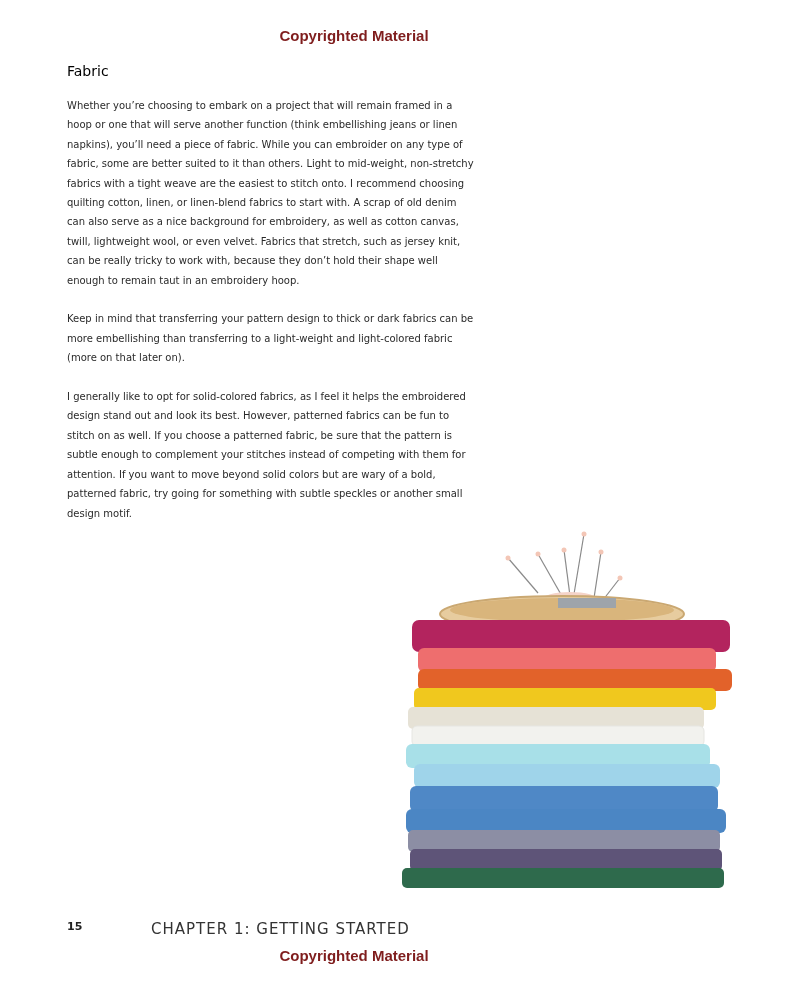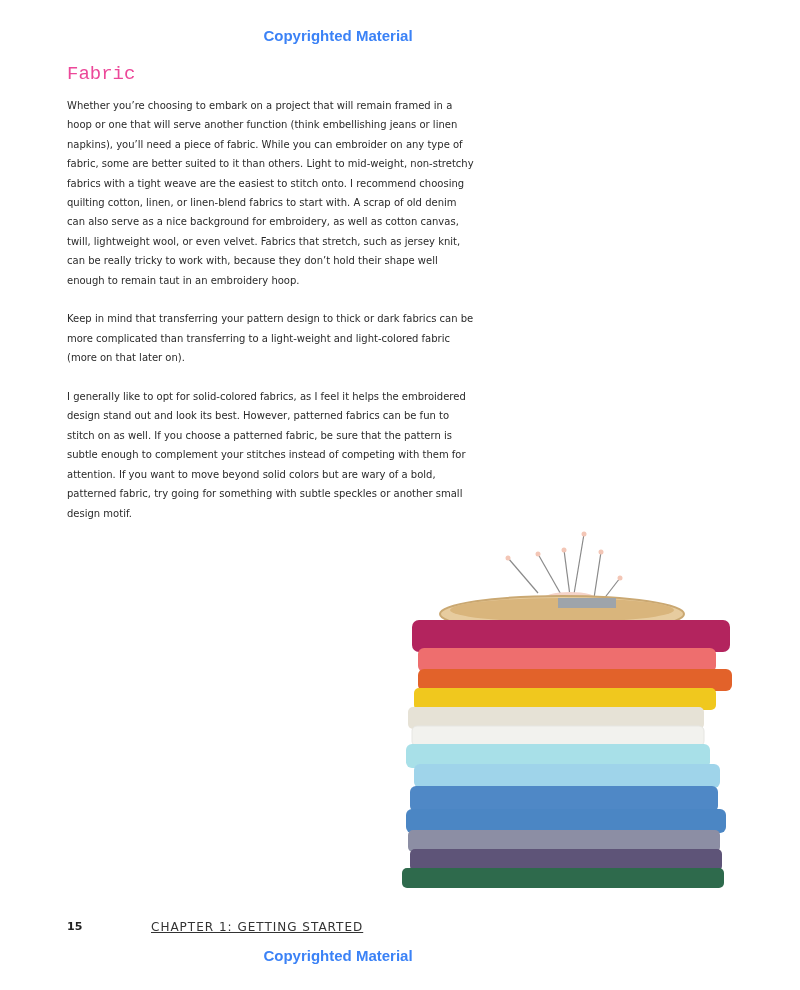--- a/index.html
+++ b/index.html
@@ -1,36 +1,36 @@
 <!DOCTYPE html>
 <html><head>
 <meta charset="utf-8">
 <style>
   html, body { margin: 0; padding: 0; background: #ffffff; }
   body { width: 800px; height: 990px; position: relative; overflow: hidden; font-family: "DejaVu Sans", sans-serif; color: #222; }
-  .watermark { position: absolute; left: 0; width: 676px; text-align: center; font-family: "Liberation Sans", sans-serif; font-weight: bold; font-size: 15px; color: #3b82f6; }
+  .watermark { position: absolute; left: 16px; width: 676px; text-align: center; font-family: "Liberation Sans", sans-serif; font-weight: bold; font-size: 15px; color: #7f1d1d; }
   .wm-top { top: 27px; }
   .wm-bottom { top: 947px; }
-  .heading { position: absolute; left: 67px; top: 63px; font-size: 19px; font-weight: 500; color: #ec4899; margin: 0; font-family: Liberation Mono, monospace; }
+  .heading { position: absolute; left: 67px; top: 63px; font-size: 14px; font-weight: 500; color: #000000; margin: 0; }
   .body-text { position: absolute; left: 67px; top: 96px; width: 410px; font-size: 10px; line-height: 19.4px; color: #2a2a2a; }
   .body-text p { margin: 0 0 19.4px 0; }
   .footer-num { position: absolute; left: 67px; top: 920px; font-size: 11px; font-weight: bold; color: #222; }
-  .footer-chapter { position: absolute; left: 151px; top: 920px; font-size: 12px; letter-spacing: 1px; color: #333; text-decoration: underline; }
+  .footer-chapter { position: absolute; left: 151px; top: 920px; font-size: 15px; letter-spacing: 1px; color: #333; }
   .photo { position: absolute; left: 398px; top: 528px; width: 345px; height: 365px; }
 </style>
 </head>
 <body>
 
 <div class="watermark wm-top">Copyrighted Material</div>
 
 <h2 class="heading">Fabric</h2>
 
 <div class="body-text">
   <p>Whether you’re choosing to embark on a project that will remain framed in a hoop or one that will serve another function (think embellishing jeans or linen napkins), you’ll need a piece of fabric. While you can embroider on any type of fabric, some are better suited to it than others. Light to mid-weight, non-stretchy fabrics with a tight weave are the easiest to stitch onto. I recommend choosing quilting cotton, linen, or linen-blend fabrics to start with. A scrap of old denim can also serve as a nice background for embroidery, as well as cotton canvas, twill, lightweight wool, or even velvet. Fabrics that stretch, such as jersey knit, can be really tricky to work with, because they don’t hold their shape well enough to remain taut in an embroidery hoop.</p>
-  <p>Keep in mind that transferring your pattern design to thick or dark fabrics can be more complicated than transferring to a light-weight and light-colored fabric (more on that later on).</p>
+  <p>Keep in mind that transferring your pattern design to thick or dark fabrics can be more embellishing than transferring to a light-weight and light-colored fabric (more on that later on).</p>
   <p>I generally like to opt for solid-colored fabrics, as I feel it helps the embroidered design stand out and look its best. However, patterned fabrics can be fun to stitch on as well. If you choose a patterned fabric, be sure that the pattern is subtle enough to complement your stitches instead of competing with them for attention. If you want to move beyond solid colors but are wary of a bold, patterned fabric, try going for something with subtle speckles or another small design motif.</p>
 </div>
 
 <svg class="photo" viewBox="0 0 345 365">
 
   <g stroke="#8a8a8a" stroke-width="1.2">
     <line x1="110" y1="30" x2="140" y2="65"></line>
     <line x1="140" y1="26" x2="165" y2="70"></line>
     <line x1="166" y1="22" x2="172" y2="68"></line>
     <line x1="186" y1="6" x2="176" y2="66"></line>

